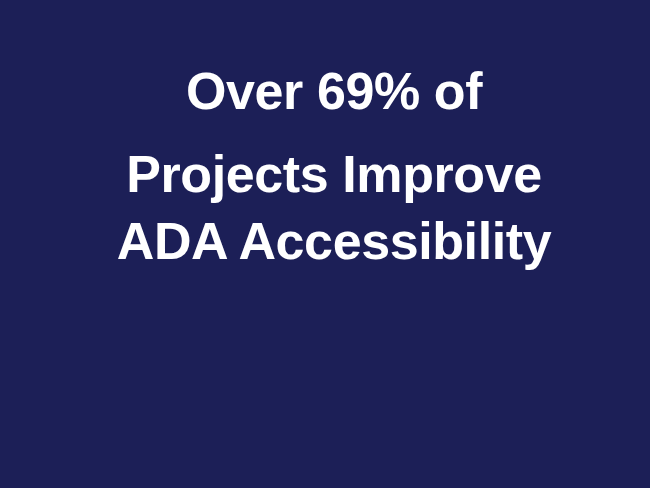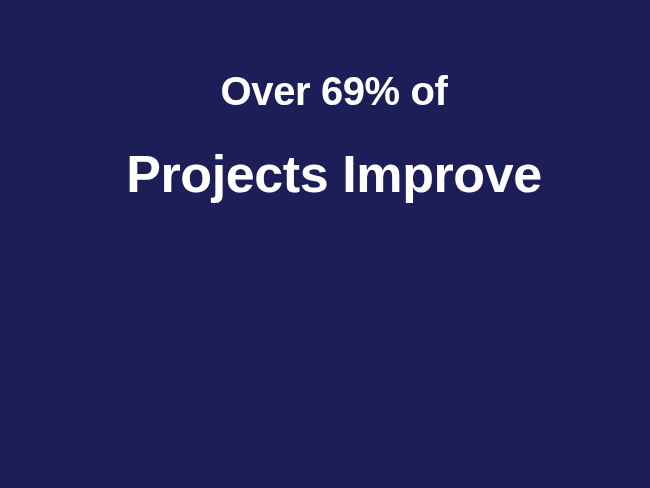--- a/index.html
+++ b/index.html
@@ -35,37 +35,38 @@
     display: block;
     color: #ffffff;
     font-family: "Liberation Sans", sans-serif;
     font-weight: bold;
     font-size: 52px;
     line-height: 67px;
     letter-spacing: -0.4px;
     white-space: nowrap;
   }
 
-  .title-line.line-1 { font-size: 40px; }
+  .title-line.line-1 { font-size: 52px; }
   .title-line.line-2 { font-size: 52px; }
   .title-line.line-3 { font-size: 52px; }
 
   .body-area {
     position: absolute;
     left: 0;
     top: 270px;
     width: 650px;
     height: 218px;
   }
 </style>
 </head>
 <body>
 
 <div class="slide" style="background: rgb(28, 31, 87);">
 
   <div class="title-block">
     <span class="title-line line-1" style="color: rgb(255, 255, 255);">Over 69% of</span>
     <span class="title-line line-2" style="color: rgb(255, 255, 255); margin-top: 16px;">Projects Improve</span>
+    <span class="title-line line-3" style="color: rgb(255, 255, 255);">ADA Accessibility</span>
   </div>
 
   <div class="body-area"></div>
 
 </div>
 
 </body></html>

